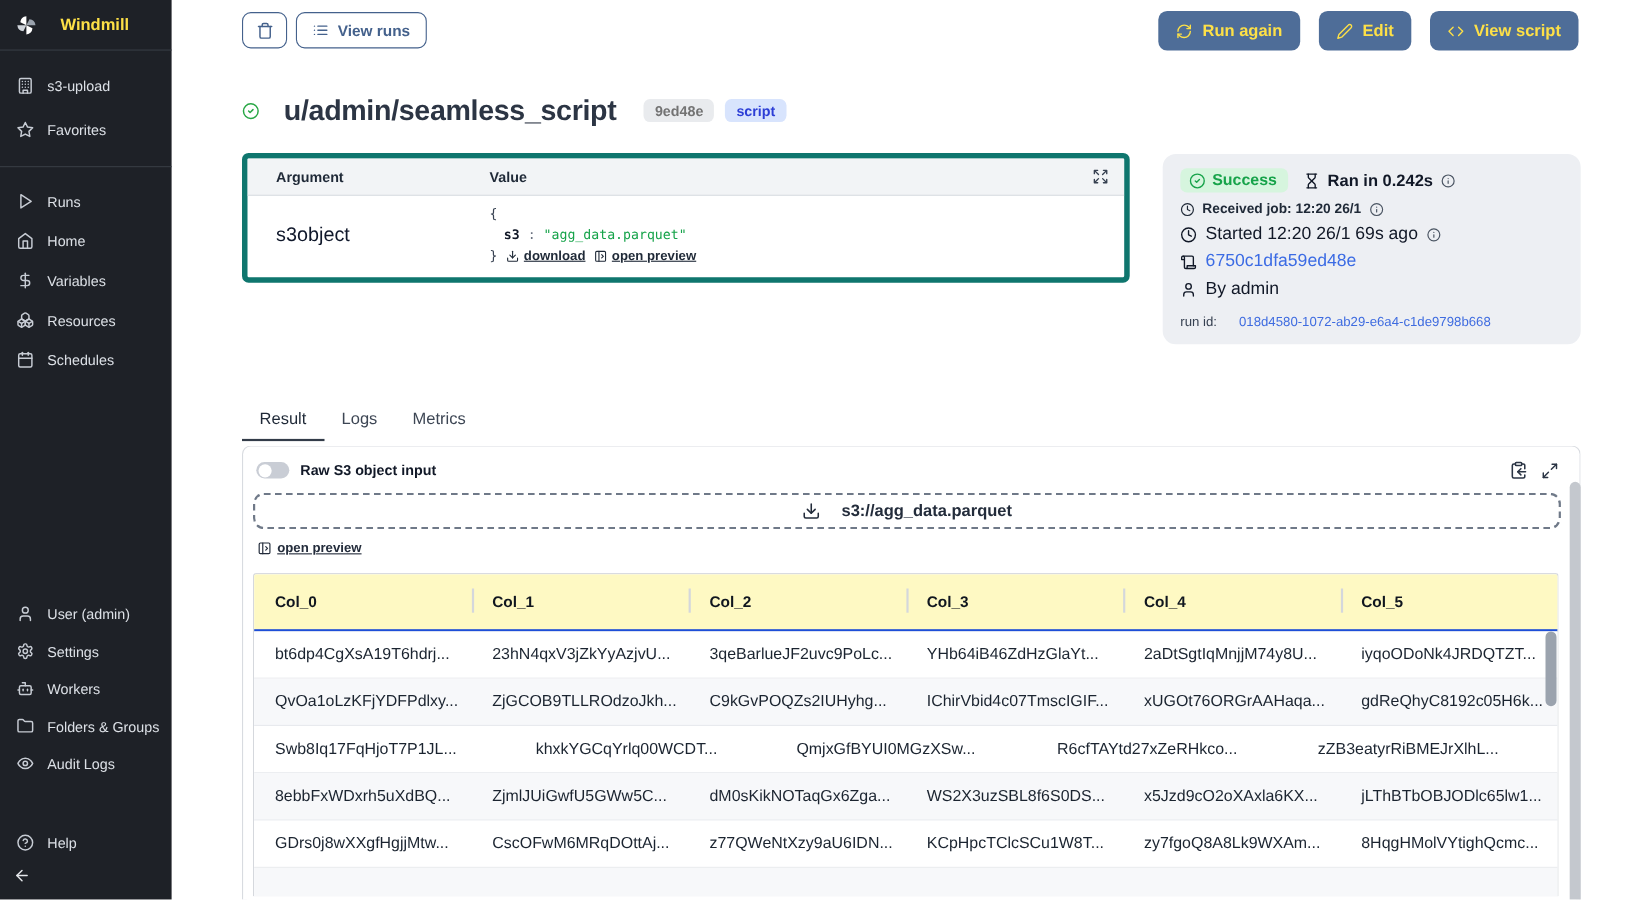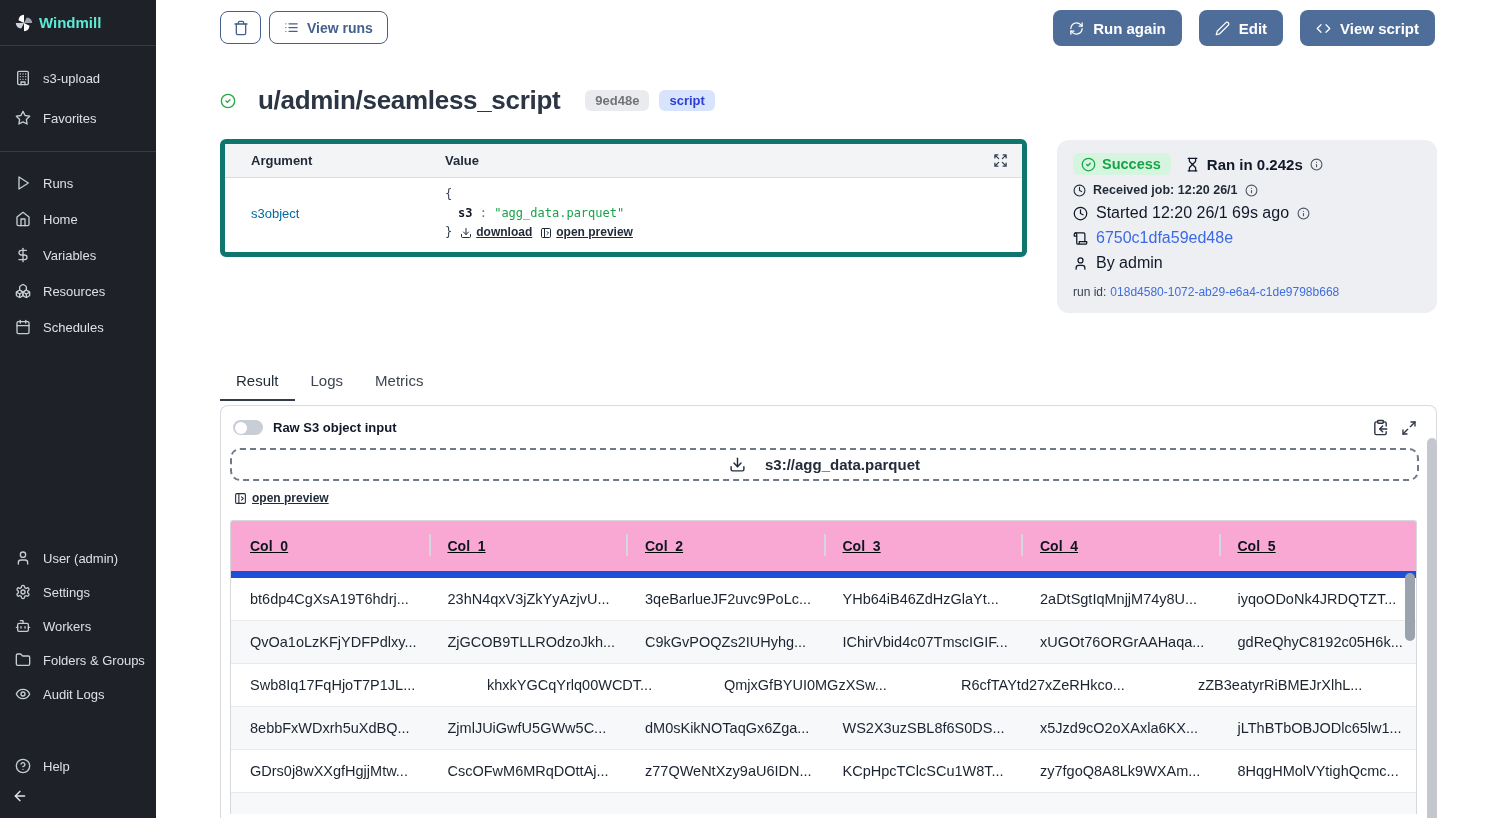--- a/index.html
+++ b/index.html
@@ -5,94 +5,94 @@
   html,body{margin:0;padding:0;background:#fff;font-family:"Liberation Sans",sans-serif;}
   .canvas{position:relative;width:1493px;height:818px;overflow:hidden;background:#fff;}
 
   svg.ic{fill:none;stroke:currentColor;stroke-width:2;stroke-linecap:round;stroke-linejoin:round;display:block;flex:none;}
   .i12{width:12px;height:12px}.i13{width:13px;height:13px}
   .i15{width:15px;height:15px}.i16{width:16px;height:16px}.i17{width:17px;height:17px}
   .i22{width:22px;height:22px}
 
   
   .sidebar{position:absolute;left:0;top:0;width:156px;height:818px;background:#1e2127;}
-  .brand{display:flex;align-items:center;gap:4px;height:45px;padding-left:13px;border-bottom:1px solid #373c44;color:#5eead4;font-size:15px;font-weight:800;cursor:pointer;}
+  .brand{display:flex;align-items:center;gap:20px;height:45px;padding-left:13px;border-bottom:1px solid #373c44;color:#fde047;font-size:15px;font-weight:800;cursor:pointer;}
   .sgroup{position:absolute;left:0;width:100%;}
   .g-top{top:58px}.g-menu{top:165px}.g-admin{top:541px}.g-help{top:749px}
   .sdiv{position:absolute;top:151px;left:0;right:0;border-top:1px solid #373c44;}
   .side-item{display:flex;align-items:center;gap:12px;height:36px;padding-left:15px;color:#dce0e6;font-size:13px;cursor:pointer;}
   .side-item.tall{height:40px;}
   .side-item.short{height:34px;}
   .side-item .ic{color:#c7ccd4;}
   .collapse{position:absolute;left:12px;top:788px;color:#e5e7eb;cursor:pointer;}
 
   
   .top-actions-left{position:absolute;left:220px;top:11px;display:flex;gap:8px;}
   .btn-outline{display:flex;align-items:center;justify-content:center;gap:8px;height:33px;border:1px solid #44618c;border-radius:8px;color:#44618c;font-size:14px;font-weight:700;background:#fff;padding:0 14px;cursor:pointer;box-sizing:border-box;}
   .btn-outline.square{width:41px;padding:0;}
   .top-actions-right{position:absolute;right:58px;top:10px;display:flex;gap:17px;}
-  .btn-solid{display:flex;align-items:center;gap:9px;height:36px;padding:11px 16px;background:#4e6d98;border:none;border-radius:8px;color:#ffffff;font-size:15px;font-weight:700;cursor:pointer;}
+  .btn-solid{display:flex;align-items:center;gap:9px;height:36px;padding:11px 16px;background:#4e6d98;border:none;border-radius:8px;color:#fde047;font-size:15px;font-weight:700;cursor:pointer;}
 
   
   .title-row{position:absolute;left:220px;top:85px;display:flex;align-items:center;}
   .title-check{color:#28a745;margin-right:22px;}
   .page-title{font-size:26px;font-weight:800;color:#2c3544;letter-spacing:-0.3px;}
   .badge{font-size:13px;font-weight:700;padding:3px 10px;border-radius:6px;}
   .badge.hash{background:#e9ebee;color:#737373;margin-left:25px;}
   .badge.kind{background:#d8e4fd;color:#2c3ed6;margin-left:10px;}
 
   
   .args-table{position:absolute;left:220px;top:139px;width:797px;border:5px solid #0f766e;border-radius:6px;overflow:hidden;background:#fff;}
   .at-head{display:flex;align-items:center;height:33px;background:#f2f4f6;border-bottom:1px solid #d9dce1;font-size:13px;font-weight:700;color:#1f2937;}
   .at-col-arg{width:220px;padding-left:26px;box-sizing:border-box;}
   .at-col-val{flex:1;}
   .at-expand{margin-right:14px;color:#374151;cursor:pointer;}
   .at-body{display:flex;padding:7px 0 10px;}
-  .at-arg-name{width:220px;padding-left:26px;box-sizing:border-box;display:flex;align-items:center;font-size:13px;color:#0369a1;}
+  .at-arg-name{width:220px;padding-left:26px;box-sizing:border-box;display:flex;align-items:center;font-size:18px;color:#0f172a;}
   .json-block{font-family:"DejaVu Sans Mono",monospace;font-size:12px;line-height:19px;color:#374151;}
   .json-indent{padding-left:13px;}
   .json-key{font-weight:700;color:#111827;}
   .json-colon{color:#6b7280;}
   .json-str{color:#16a34a;}
   .json-close-row{display:flex;align-items:center;gap:8px;}
   .lnk{display:inline-flex;align-items:center;gap:4px;cursor:pointer;font-family:"Liberation Sans",sans-serif;font-size:12px;font-weight:700;color:#1f2937;}
   .lnk span{text-decoration:underline;}
 
   
   .status-card{position:absolute;left:1057px;top:140px;width:380px;height:173px;background:#edeff3;border-radius:12px;padding:13px 16px;box-sizing:border-box;}
   .sc-row{display:flex;align-items:center;}
   .success-badge{display:inline-flex;align-items:center;gap:6px;background:#d6f5de;color:#17a34a;font-size:14.5px;font-weight:700;padding:3px 10px 3px 8px;border-radius:6px;}
   .runtime{display:flex;align-items:center;gap:7px;margin-left:14px;font-size:15px;font-weight:700;color:#111827;}
   .ic-info{color:#4b5563;cursor:pointer;}
   .sc-small{margin-top:8px;gap:7px;font-size:12.5px;color:#1f2937;font-weight:700;}
   .sc-mid{margin-top:7px;gap:8px;font-size:16px;color:#111827;}
   .sc-link{color:#3b6be4;cursor:pointer;}
   .sc-runid{margin-top:13px;font-size:12px;color:#374151;gap:4px;}
-  .sc-runid .runid-link{color:#3f6ce0;cursor:pointer;}
+  .sc-runid .runid-link{color:#3f6ce0;cursor:pointer;margin-left:16px;}
 
   
   .tabs{position:absolute;left:220px;top:365px;display:flex;}
   .tab{padding:7px 16px 10px;font-size:15px;color:#3d4654;cursor:pointer;}
   .tab.active{color:#1f2937;font-weight:500;border-bottom:2.5px solid #333c49;}
 
   
   .result-panel{position:absolute;left:220px;top:405px;width:1217px;height:413px;border:1px solid #d8dbe0;border-bottom:none;border-radius:8px 8px 0 0;box-sizing:border-box;background:#fff;padding-top:13px;}
   .panel-head{display:flex;align-items:center;margin:0 19px 12px 12px;}
   .toggle{position:relative;width:30px;height:15px;border-radius:8px;background:#c9cdd5;flex:none;cursor:pointer;}
   .toggle::after{content:"";position:absolute;left:2px;top:1.5px;width:12px;height:12px;border-radius:50%;background:#fff;}
   .toggle-label{margin-left:10px;font-size:13px;font-weight:700;color:#111827;}
   .ph-icons{margin-left:auto;display:flex;align-items:center;gap:12px;color:#2b3545;}
   .ph-icons .ic{cursor:pointer;}
   .s3-box{margin:0 17px 0 9px;height:33px;border:2px dashed #6f7988;border-radius:10px;display:flex;align-items:center;justify-content:center;gap:19px;font-size:15px;font-weight:600;color:#232c3b;box-sizing:border-box;cursor:pointer;}
   .preview-link{display:inline-flex;align-items:center;gap:5px;margin:10px 0 0 13px;font-size:12px;font-weight:700;color:#232c3b;cursor:pointer;}
   .preview-link span{text-decoration:underline;}
 
   
   .data-table{position:relative;margin:11px 19px 0 9px;height:293px;border:1px solid #d5d8dd;border-bottom:none;border-radius:3px 3px 0 0;overflow:hidden;background:#fff;}
-  .dt-head{display:flex;height:50px;background:#f9a8d4;border-bottom:7px solid #1d4ed8;text-decoration:underline;}
+  .dt-head{display:flex;height:50px;background:#fef9c3;border-bottom:2px solid #1d4ed8;}
   .hcell{flex:1;display:flex;align-items:center;padding-left:19px;font-size:14px;font-weight:700;color:#10161f;position:relative;box-sizing:border-box;}
   .hcell+.hcell::before{content:"";position:absolute;left:0;top:13px;width:2px;height:22px;background:#d4d7dc;}
   .drow{display:flex;height:42px;border-bottom:1px solid #e8eaee;background:#fff;}
   .drow.alt{background:#f7f8fa;}
   .drow.partial{height:33px;border-bottom:none;}
   .dcell{flex:1;display:flex;align-items:center;padding-left:19px;font-size:14.5px;color:#1b2430;white-space:nowrap;overflow:hidden;box-sizing:border-box;}
   .tbl-scrollbar{position:absolute;right:1px;top:52px;width:10px;height:68px;background:#9ba3ae;border-radius:6px;cursor:pointer;}
   .panel-scrollbar{position:absolute;left:1427px;top:438px;width:10px;height:380px;background:#c4c8ce;border-radius:6px 6px 0 0;cursor:pointer;}
 </style>
 </head>

